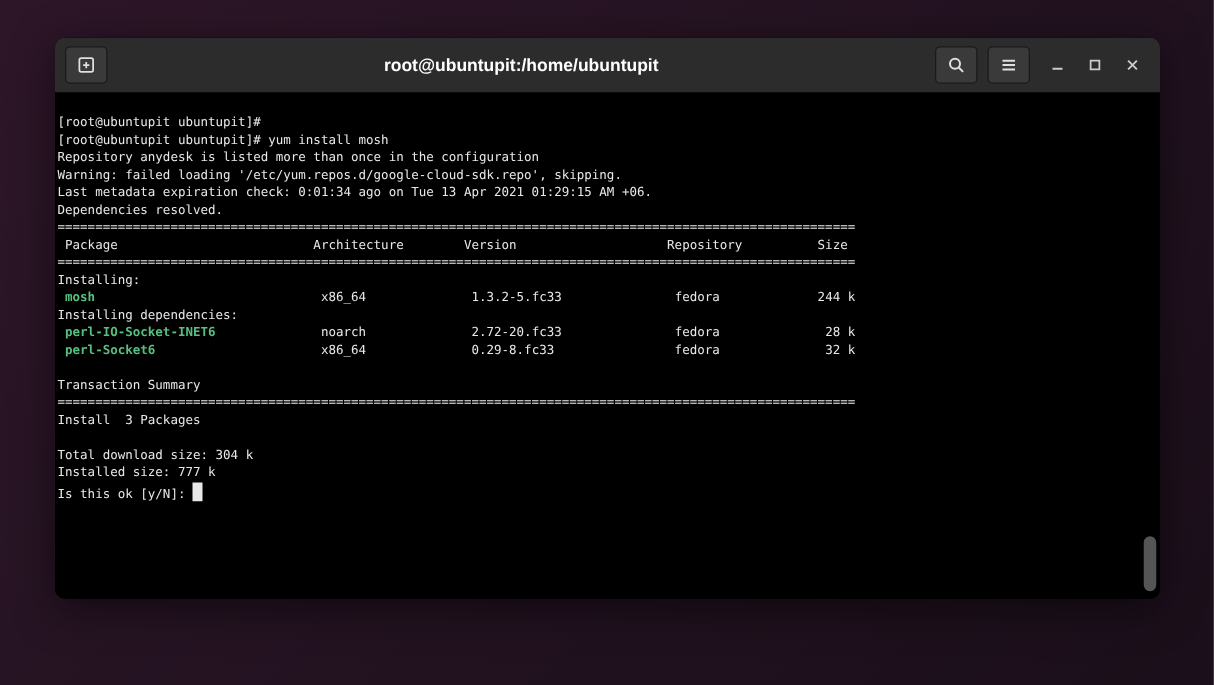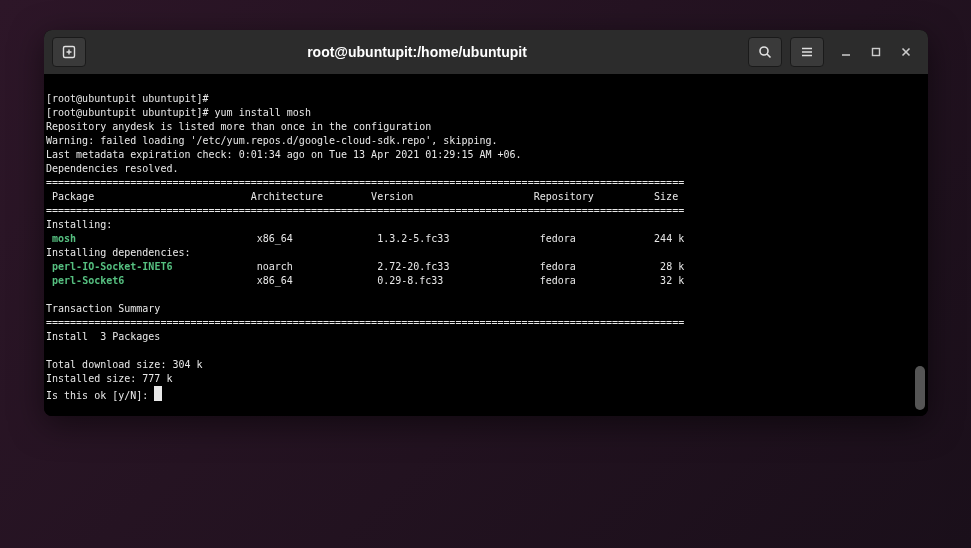--- a/index.html
+++ b/index.html
@@ -9,21 +9,21 @@
       height: 548px;
       font-family: sans-serif;
       overflow: hidden;
       position: relative;
     }
     .window {
       position: absolute;
       top: 30px;
       left: 44px;
       width: 884px;
-      height: 386px;
+      height: 449px;
       background: #000;
       border-radius: 8px;
       overflow: hidden;
       box-shadow: 0 8px 32px rgba(0,0,0,0.5);
     }
     .titlebar {
       height: 44px;
       background: #2c2c2c;
       display: flex;
       align-items: center;

